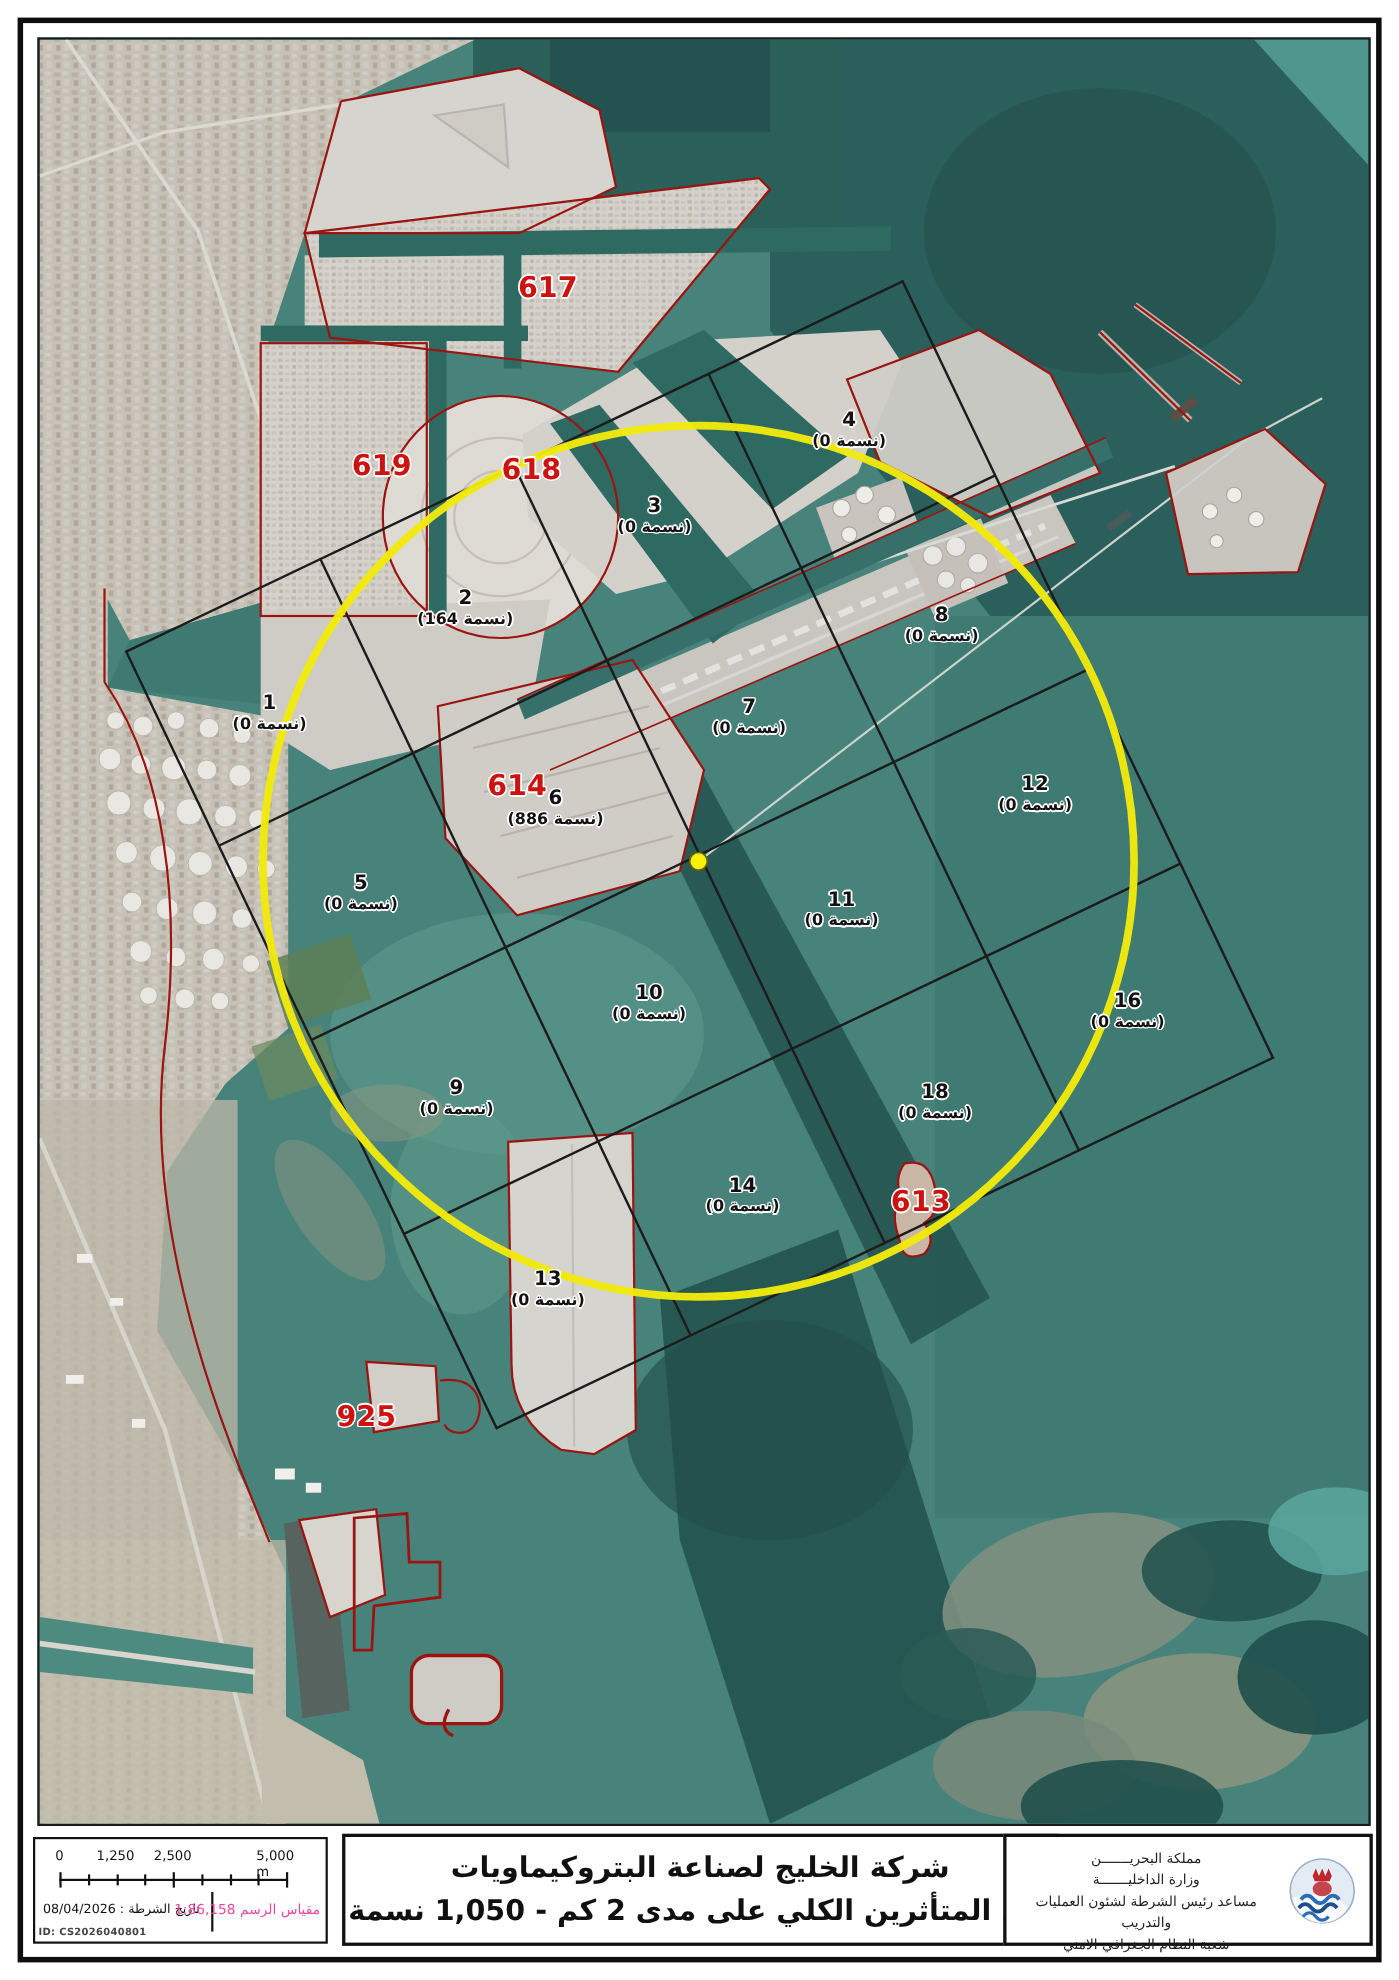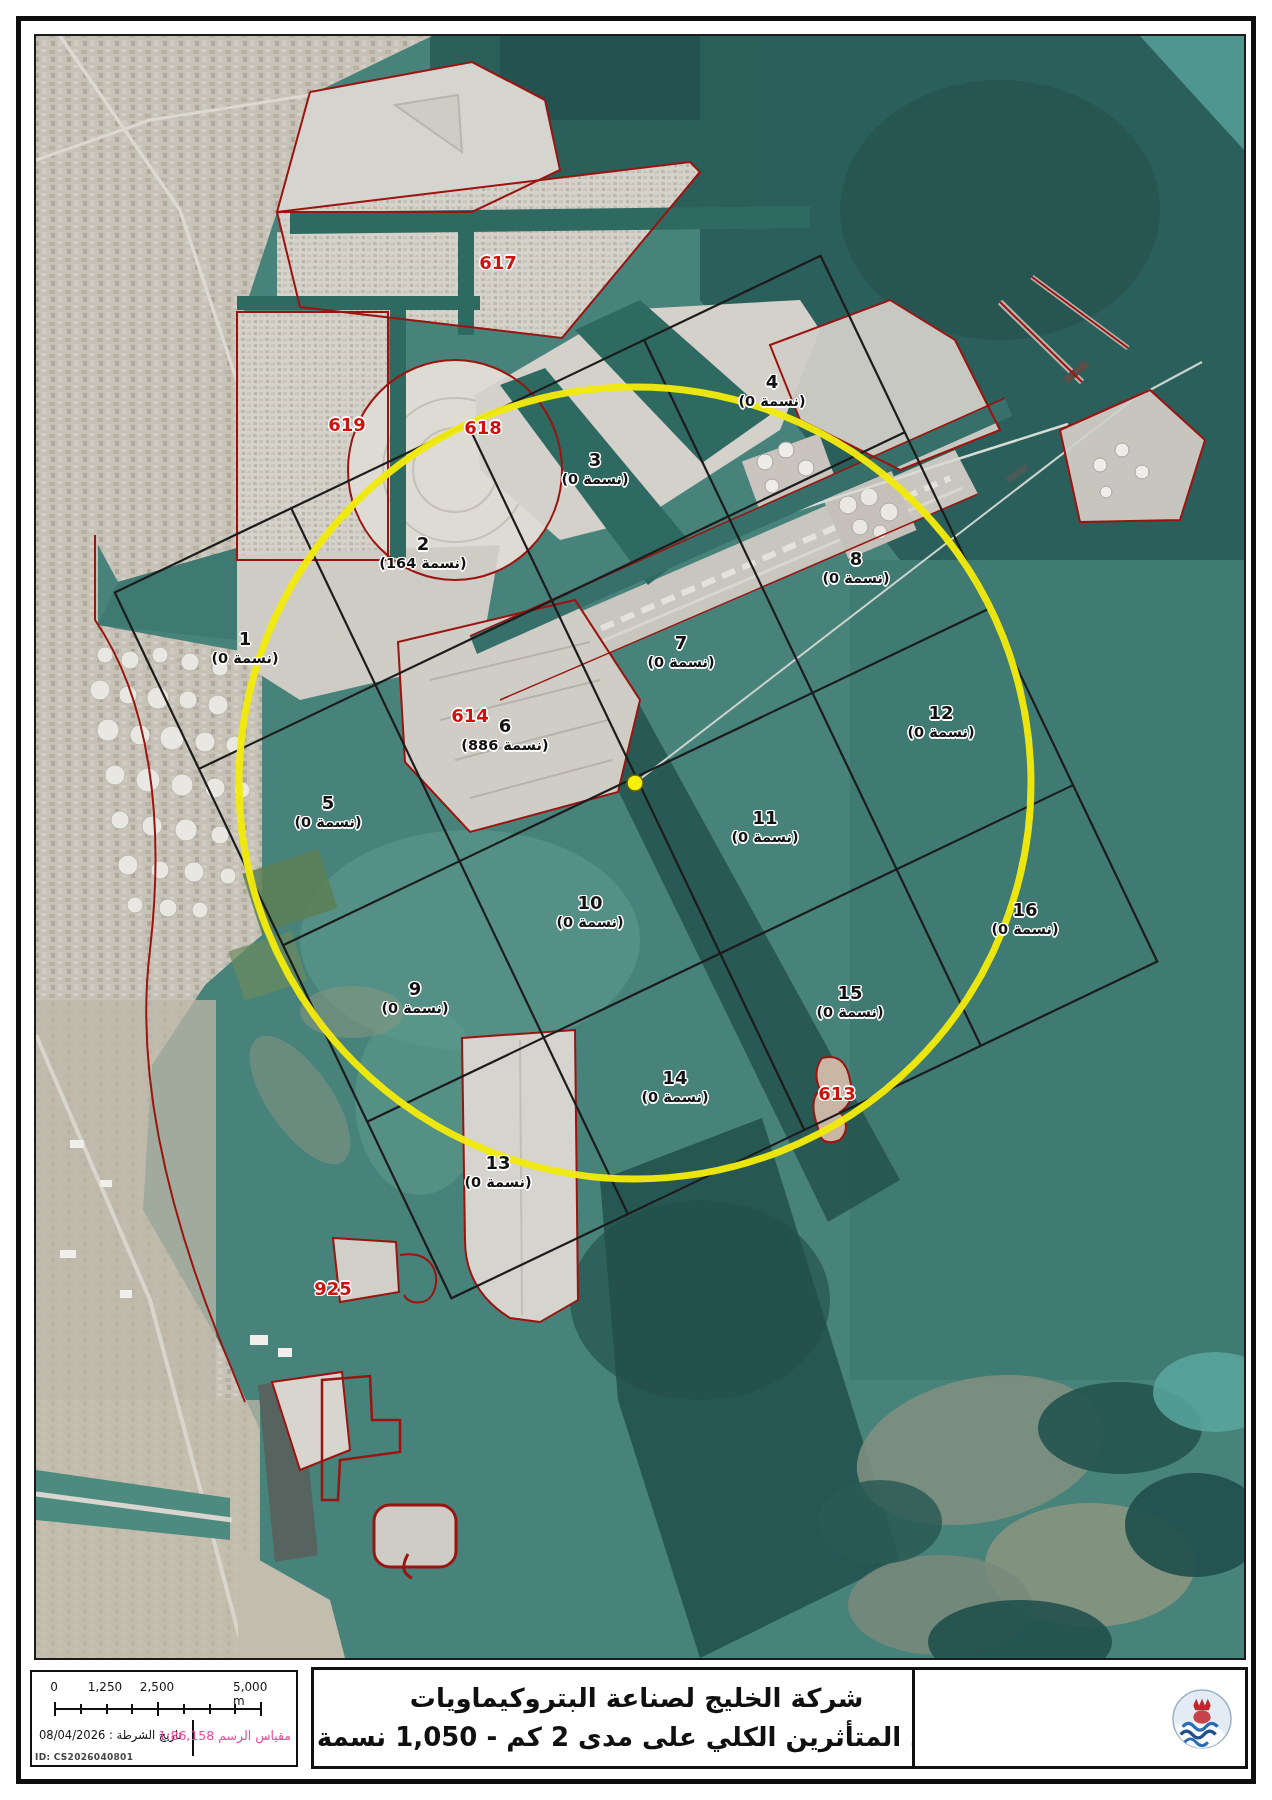--- a/index.html
+++ b/index.html
@@ -10,21 +10,21 @@
   .map-panel{position:absolute;left:34px;top:34px;width:1212px;height:1626px;
         border:2px solid #1b1b1b;box-sizing:border-box;overflow:hidden;background:#47837b;}
   .map-panel svg{display:block;}
   #labels-layer{position:absolute;left:0;top:0;width:1272px;height:1800px;pointer-events:none;}
   .cell-label{position:absolute;transform:translate(-50%,-50%);text-align:center;line-height:1.15;
         color:#121212;font-weight:700;white-space:nowrap;
         text-shadow:-1.5px 0 0 #fff,1.5px 0 0 #fff,0 -1.5px 0 #fff,0 1.5px 0 #fff,
         -1px -1px 0 #fff,1px -1px 0 #fff,-1px 1px 0 #fff,1px 1px 0 #fff;}
   .cell-label .num{font-size:18px;}
   .cell-label .cnt{font-size:14.5px;}
-  .zone-label{position:absolute;transform:translate(-50%,-50%);font-size:18px;font-weight:700;
+  .zone-label{position:absolute;transform:translate(-50%,-50%);font-size:26px;font-weight:700;
         color:#ce1210;white-space:nowrap;
         text-shadow:-1.5px 0 0 #fff,1.5px 0 0 #fff,0 -1.5px 0 #fff,0 1.5px 0 #fff,
         -1px -1px 0 #fff,1px -1px 0 #fff,-1px 1px 0 #fff,1px 1px 0 #fff;text-align:right;}
   .box{position:absolute;background:#fff;box-sizing:border-box;}
   .scale-box{left:30px;top:1670px;width:268px;height:97px;border:2px solid #111;}
   .title-box{left:311px;top:1667px;width:651px;height:102px;border:3px solid #111;
         display:flex;flex-direction:column;justify-content:center;align-items:center;}
   .ministry-box{left:912px;top:1667px;width:336px;height:102px;border:3px solid #111;}
   .title-line{font-size:26px;color:#101010;font-weight:600;line-height:1.5;white-space:nowrap;}
   .scale-ticklabel{position:absolute;top:8px;transform:translateX(-50%);font-size:12px;color:#111;}
@@ -329,21 +329,21 @@
       </div>
       <div class="cell-label" style="left: 498px; top: 1172px;">
         <div class="num">13</div>
         <div class="cnt" dir="rtl">(نسمة 0)</div>
       </div>
       <div class="cell-label" style="left: 675px; top: 1087px;">
         <div class="num">14</div>
         <div class="cnt" dir="rtl">(نسمة 0)</div>
       </div>
       <div class="cell-label" style="left: 850px; top: 1002px;">
-        <div class="num">15</div>
+        <div class="num">18</div>
         <div class="cnt" dir="rtl">(نسمة 0)</div>
       </div>
       <div class="cell-label" style="left: 1025px; top: 919px;">
         <div class="num">16</div>
         <div class="cnt" dir="rtl">(نسمة 0)</div>
       </div>
       <div class="zone-label" style="left: 498px; top: 262px;">617</div>
       <div class="zone-label" style="left: 347px; top: 424px;">619</div>
       <div class="zone-label" style="left: 483px; top: 427px;">618</div>
       <div class="zone-label" style="left: 470px; top: 715px;">614</div>
@@ -381,20 +381,26 @@
     </div>
     <div class="doc-id">ID: CS2026040801</div>
   </div>
 
   <div class="box title-box">
     <div class="title-line" dir="rtl">شركة الخليج لصناعة البتروكيماويات</div>
     <div class="title-line" dir="rtl">عدد المتأثرين الكلي على مدى 2 كم - 1,050 نسمة</div>
   </div>
 
   <div class="box ministry-box">
+    <div class="ministry-text">
+      <div>مملكة البحريـــــــن</div>
+      <div>وزارة الداخليـــــــة</div>
+      <div>مساعد رئيس الشرطة لشئون العمليات والتدريب</div>
+      <div>شعبة النظام الجغرافي الامني</div>
+    </div>
     <svg class="ministry-logo" viewBox="-32 -32 64 64">
       <circle cx="0" cy="0" r="30" fill="#e3ecf4" stroke="#9ab0c4" stroke-width="1.5"></circle>
       <path d="M-28,6 A28,28 0 0,0 24,16 L10,2 Z" fill="#ffffff" opacity="0.8"></path>
       <path d="M-9,-14 L-6,-21 L-3,-14 L0,-21 L3,-14 L6,-21 L9,-14 L7,-9 L-7,-9 Z" fill="#c0272d"></path>
       <ellipse cx="0" cy="-2" rx="9" ry="7" fill="#c0272d" opacity="0.85"></ellipse>
       <path d="M-20,8 q6,-7 12,0 q6,7 12,0 q6,-7 12,0" fill="none" stroke="#2a6db5" stroke-width="3.5"></path>
       <path d="M-22,16 q6,-7 12,0 q6,7 12,0 q6,-7 12,0" fill="none" stroke="#1d4f8c" stroke-width="3.5"></path>
       <path d="M-18,24 q6,-7 12,0 q6,7 12,0" fill="none" stroke="#2a6db5" stroke-width="3"></path>
     </svg>
   </div>

